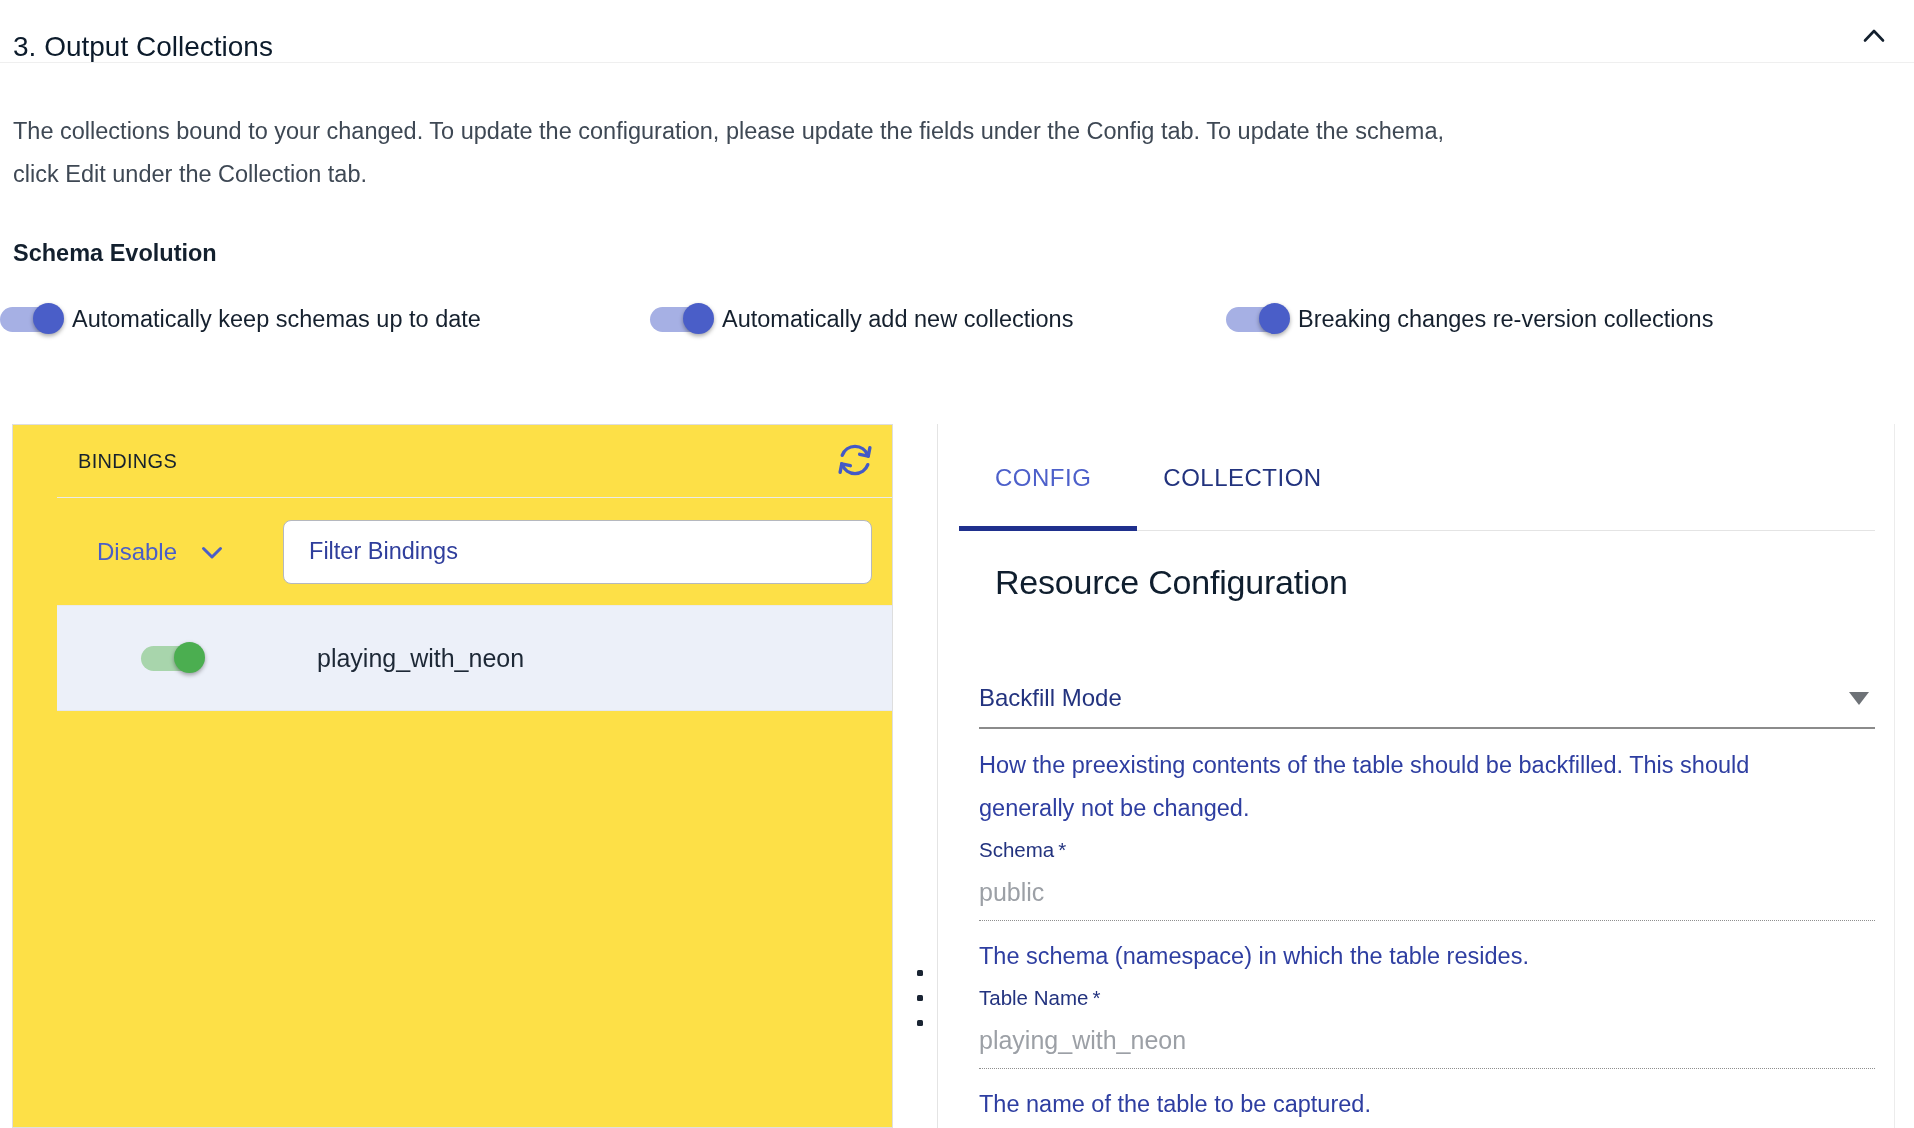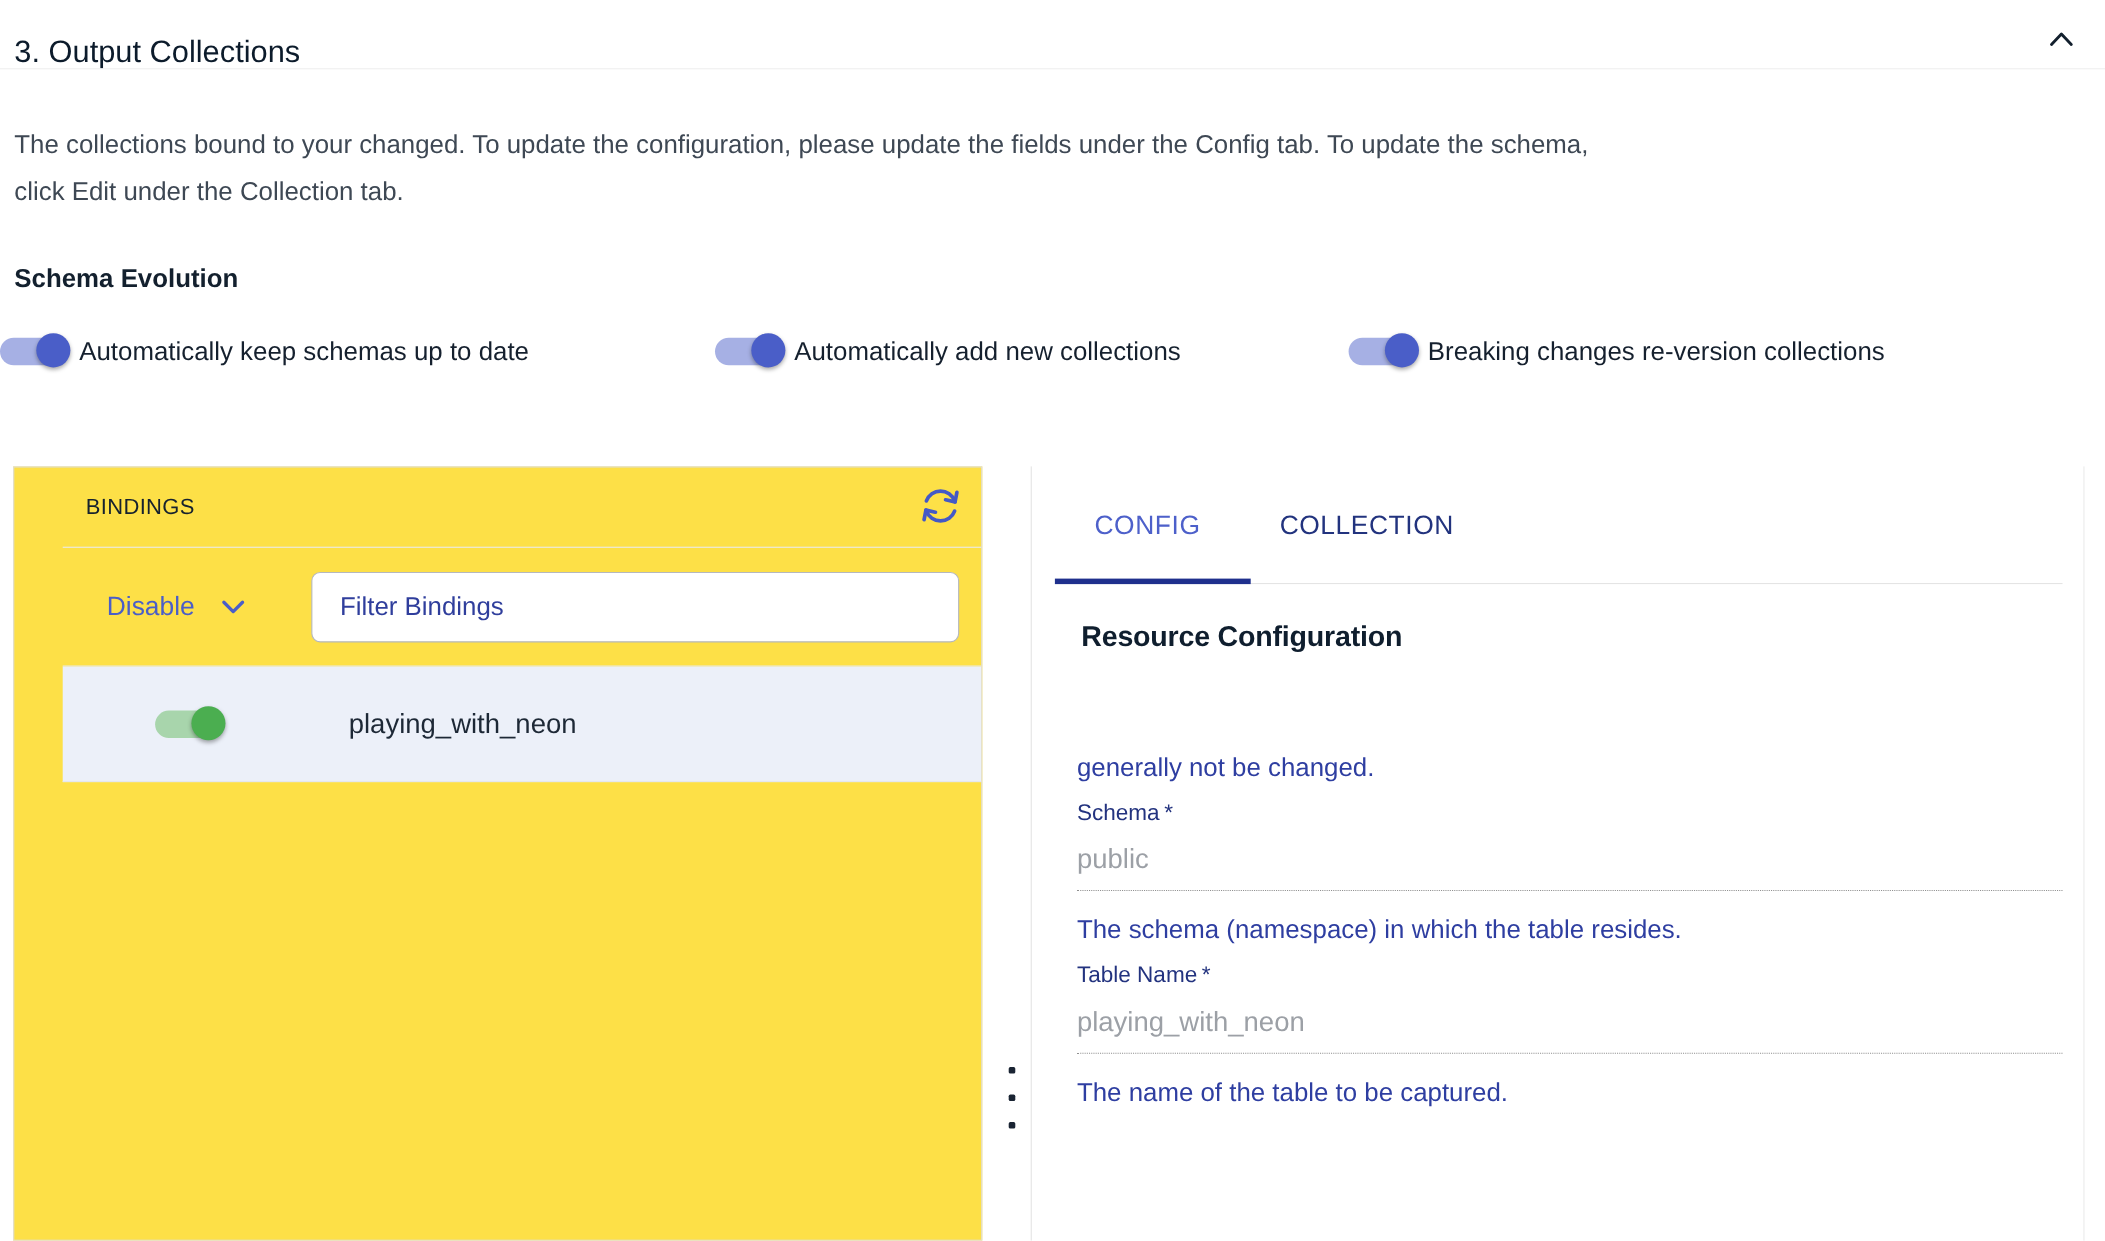--- a/index.html
+++ b/index.html
@@ -57,21 +57,21 @@
   
   .detail-panel { position:absolute; left:937px; top:424px; width:958px; height:704px; border-left:1px solid #E4E4E4; border-right:1px solid #ECECEC; background:#fff; }
   .tabs { position:relative; height:107px; display:flex; align-items:flex-end; padding-left:21px; }
   .tabs::after { content:""; position:absolute; left:21px; right:19px; bottom:0; height:1px; background:#E4E4E4; }
   .tab { height:100%; display:flex; align-items:center; justify-content:center; padding:0 36px; font-size:24px; font-weight:500; letter-spacing:0.5px; background:none; border:none; font-family:inherit; cursor:pointer; }
   .tab.active { color:#4D60CA; }
   .tab.inactive { color:#22337E; }
   .tab-indicator { position:absolute; left:21px; bottom:0; width:178px; height:5px; background:#1F308D; z-index:1; }
 
   .detail-content { padding:0 19px 0 41px; }
-  .detail-heading { margin:32px 0 0 4px; font-size:26px; font-weight:700; color:#0F1E2E; letter-spacing:-0.2px; }
+  .detail-heading { margin:32px 0 0 16px; font-size:34px; font-weight:400; color:#0F1E2E; letter-spacing:-0.2px; }
 
   .select-field { margin-top:82px; }
   .select-row { display:flex; align-items:center; justify-content:space-between; padding-bottom:15px; border-bottom:2px solid #8B8B8B; cursor:pointer; }
   .select-label { font-size:24px; color:#23337F; }
   .select-arrow { width:0; height:0; border-left:10px solid transparent; border-right:10px solid transparent; border-top:13px solid #6E7277; margin-right:6px; }
 
   .help-text { margin-top:15px; font-size:23.5px; line-height:43px; color:#2E3EA1; }
   .help-line { display:block; }
 
   .field-label { margin-top:8px; font-size:20.5px; color:#23337F; }
@@ -172,21 +172,26 @@
   <div class="tabs">
     <button class="tab active">CONFIG</button>
     <button class="tab inactive">COLLECTION</button>
     <span class="tab-indicator"></span>
   </div>
 
   <div class="detail-content">
     <h2 class="detail-heading">Resource Configuration</h2>
 
     <div class="select-field">
+      <div class="select-row">
+        <span class="select-label">Backfill Mode</span>
+        <span class="select-arrow"></span>
+      </div>
       <div class="help-text">
+        <span class="help-line">How the preexisting contents of the table should be backfilled. This should</span>
         <span class="help-line">generally not be changed.</span>
       </div>
     </div>
 
     <div>
       <div class="field-label">
         <span>Schema</span> <span>*</span>
       </div>
       <div class="field-value">public</div>
       <div class="field-help">The schema (namespace) in which the table resides.</div>

